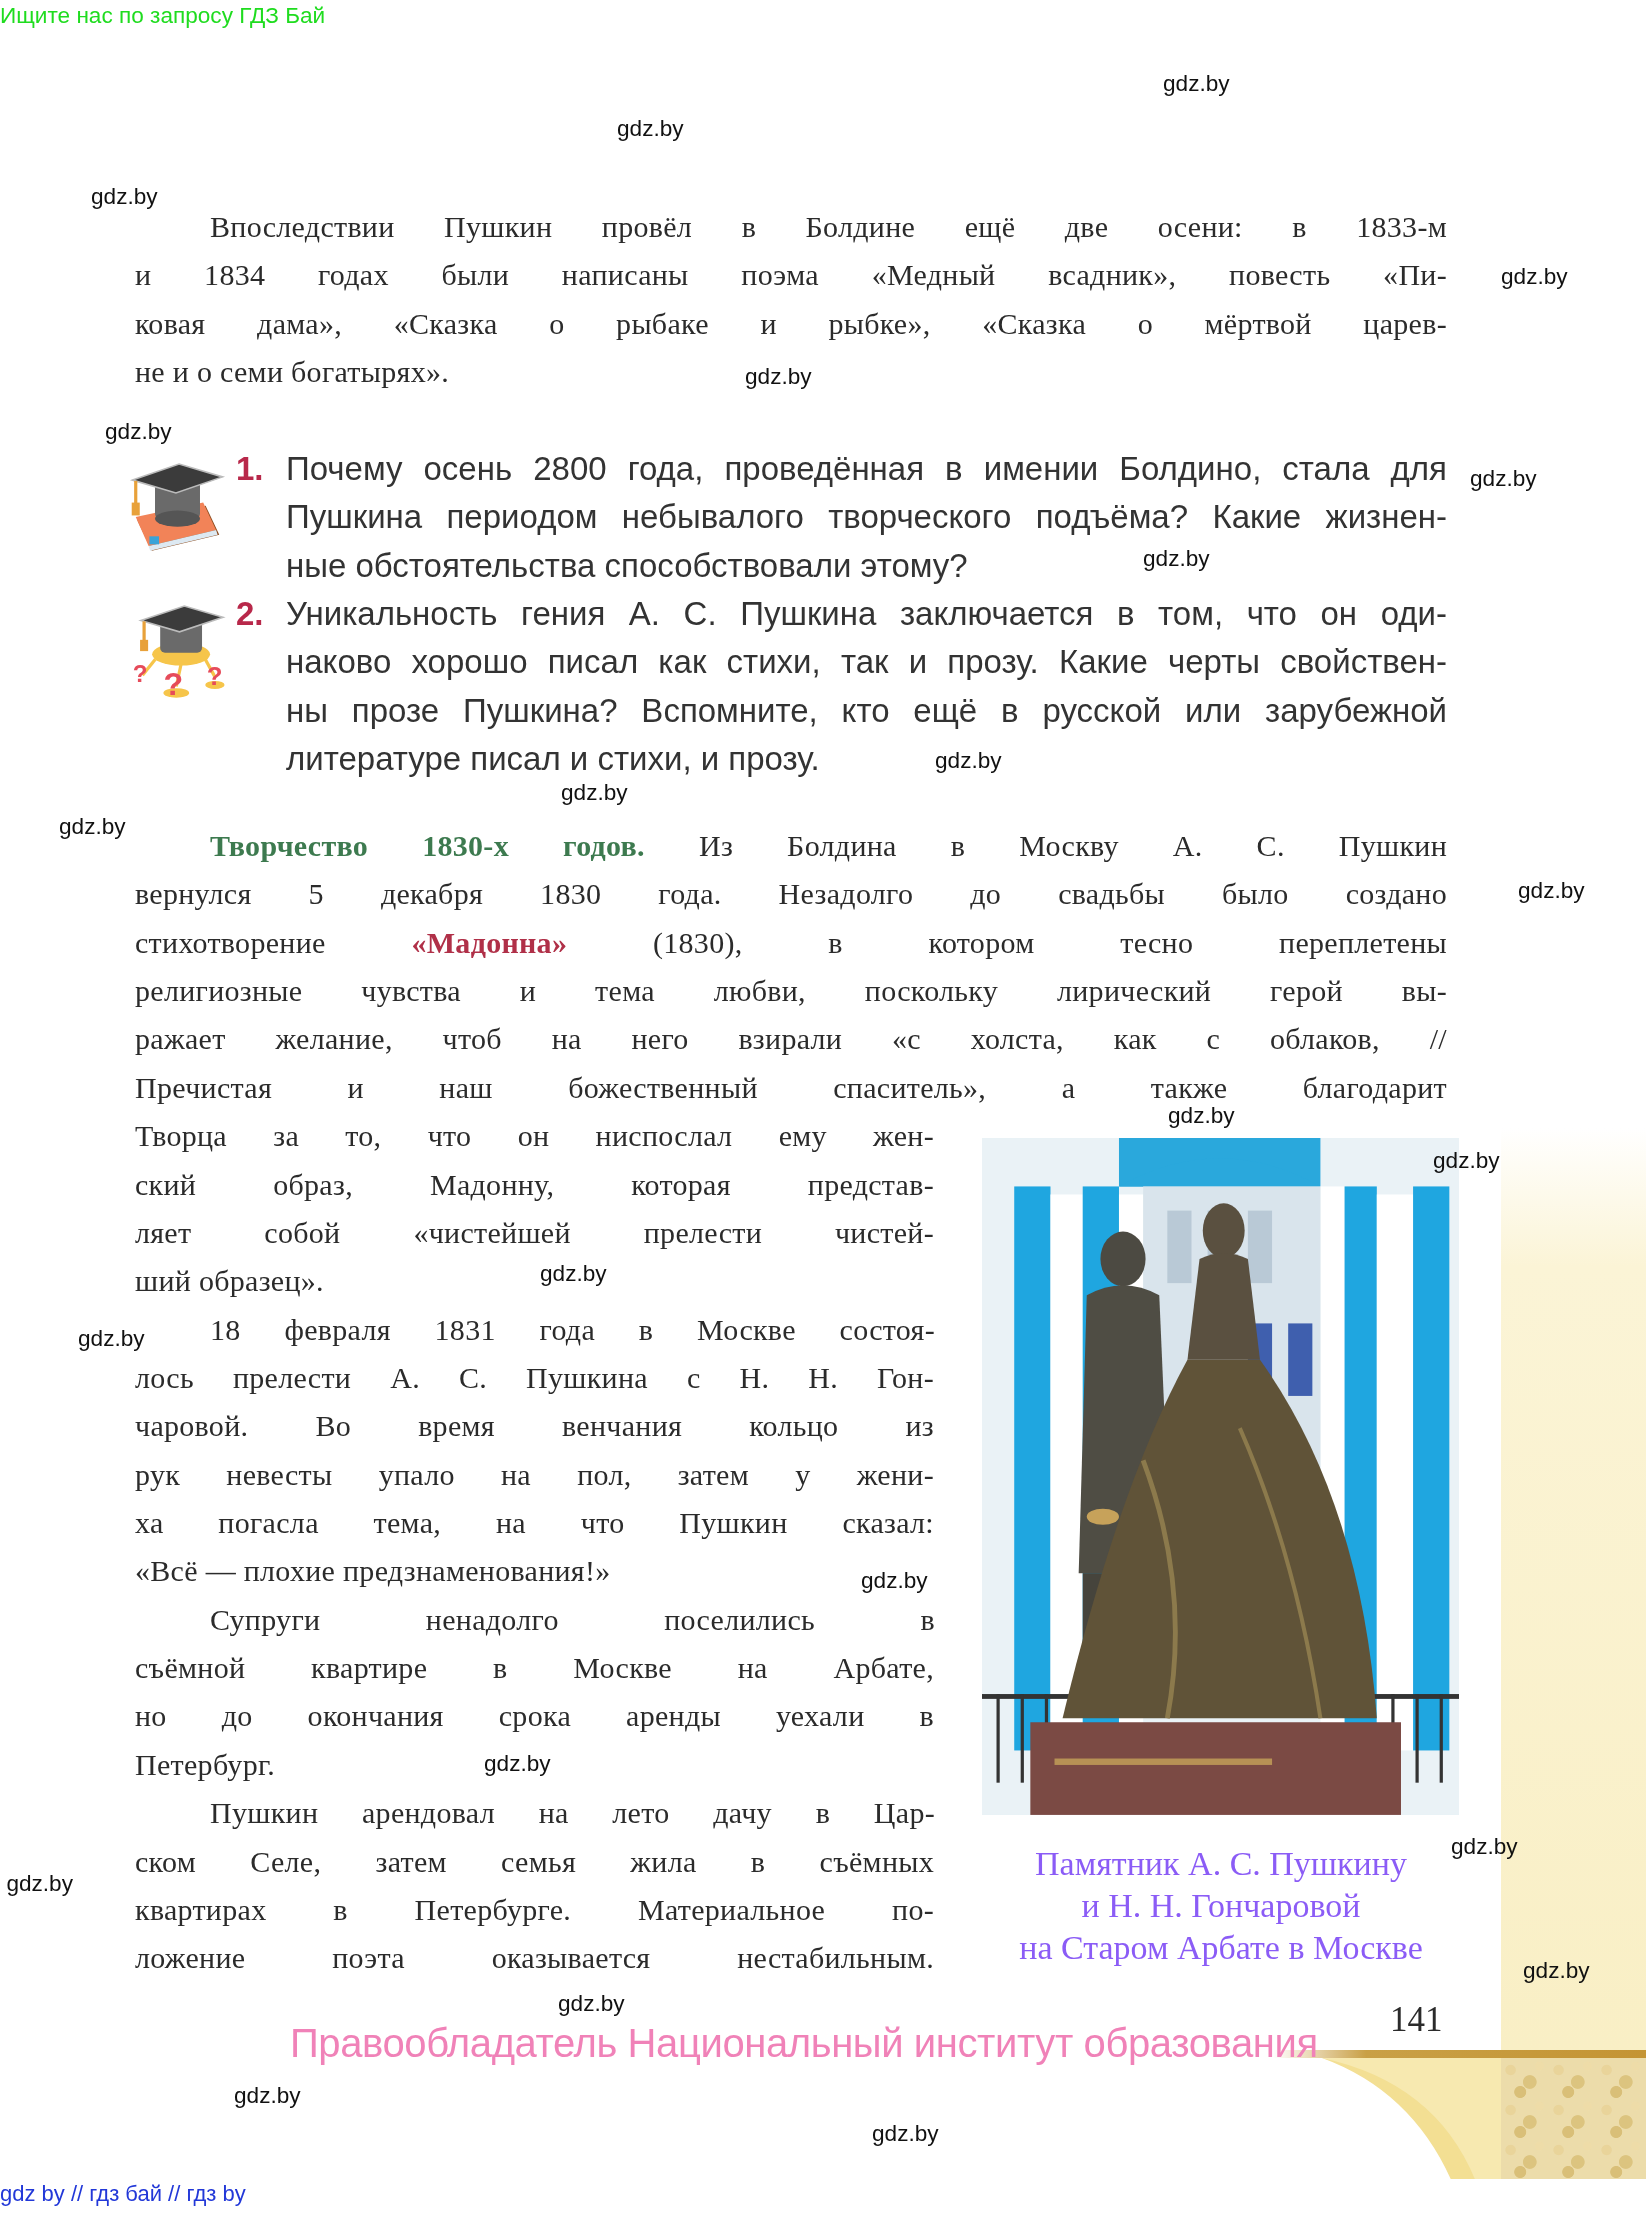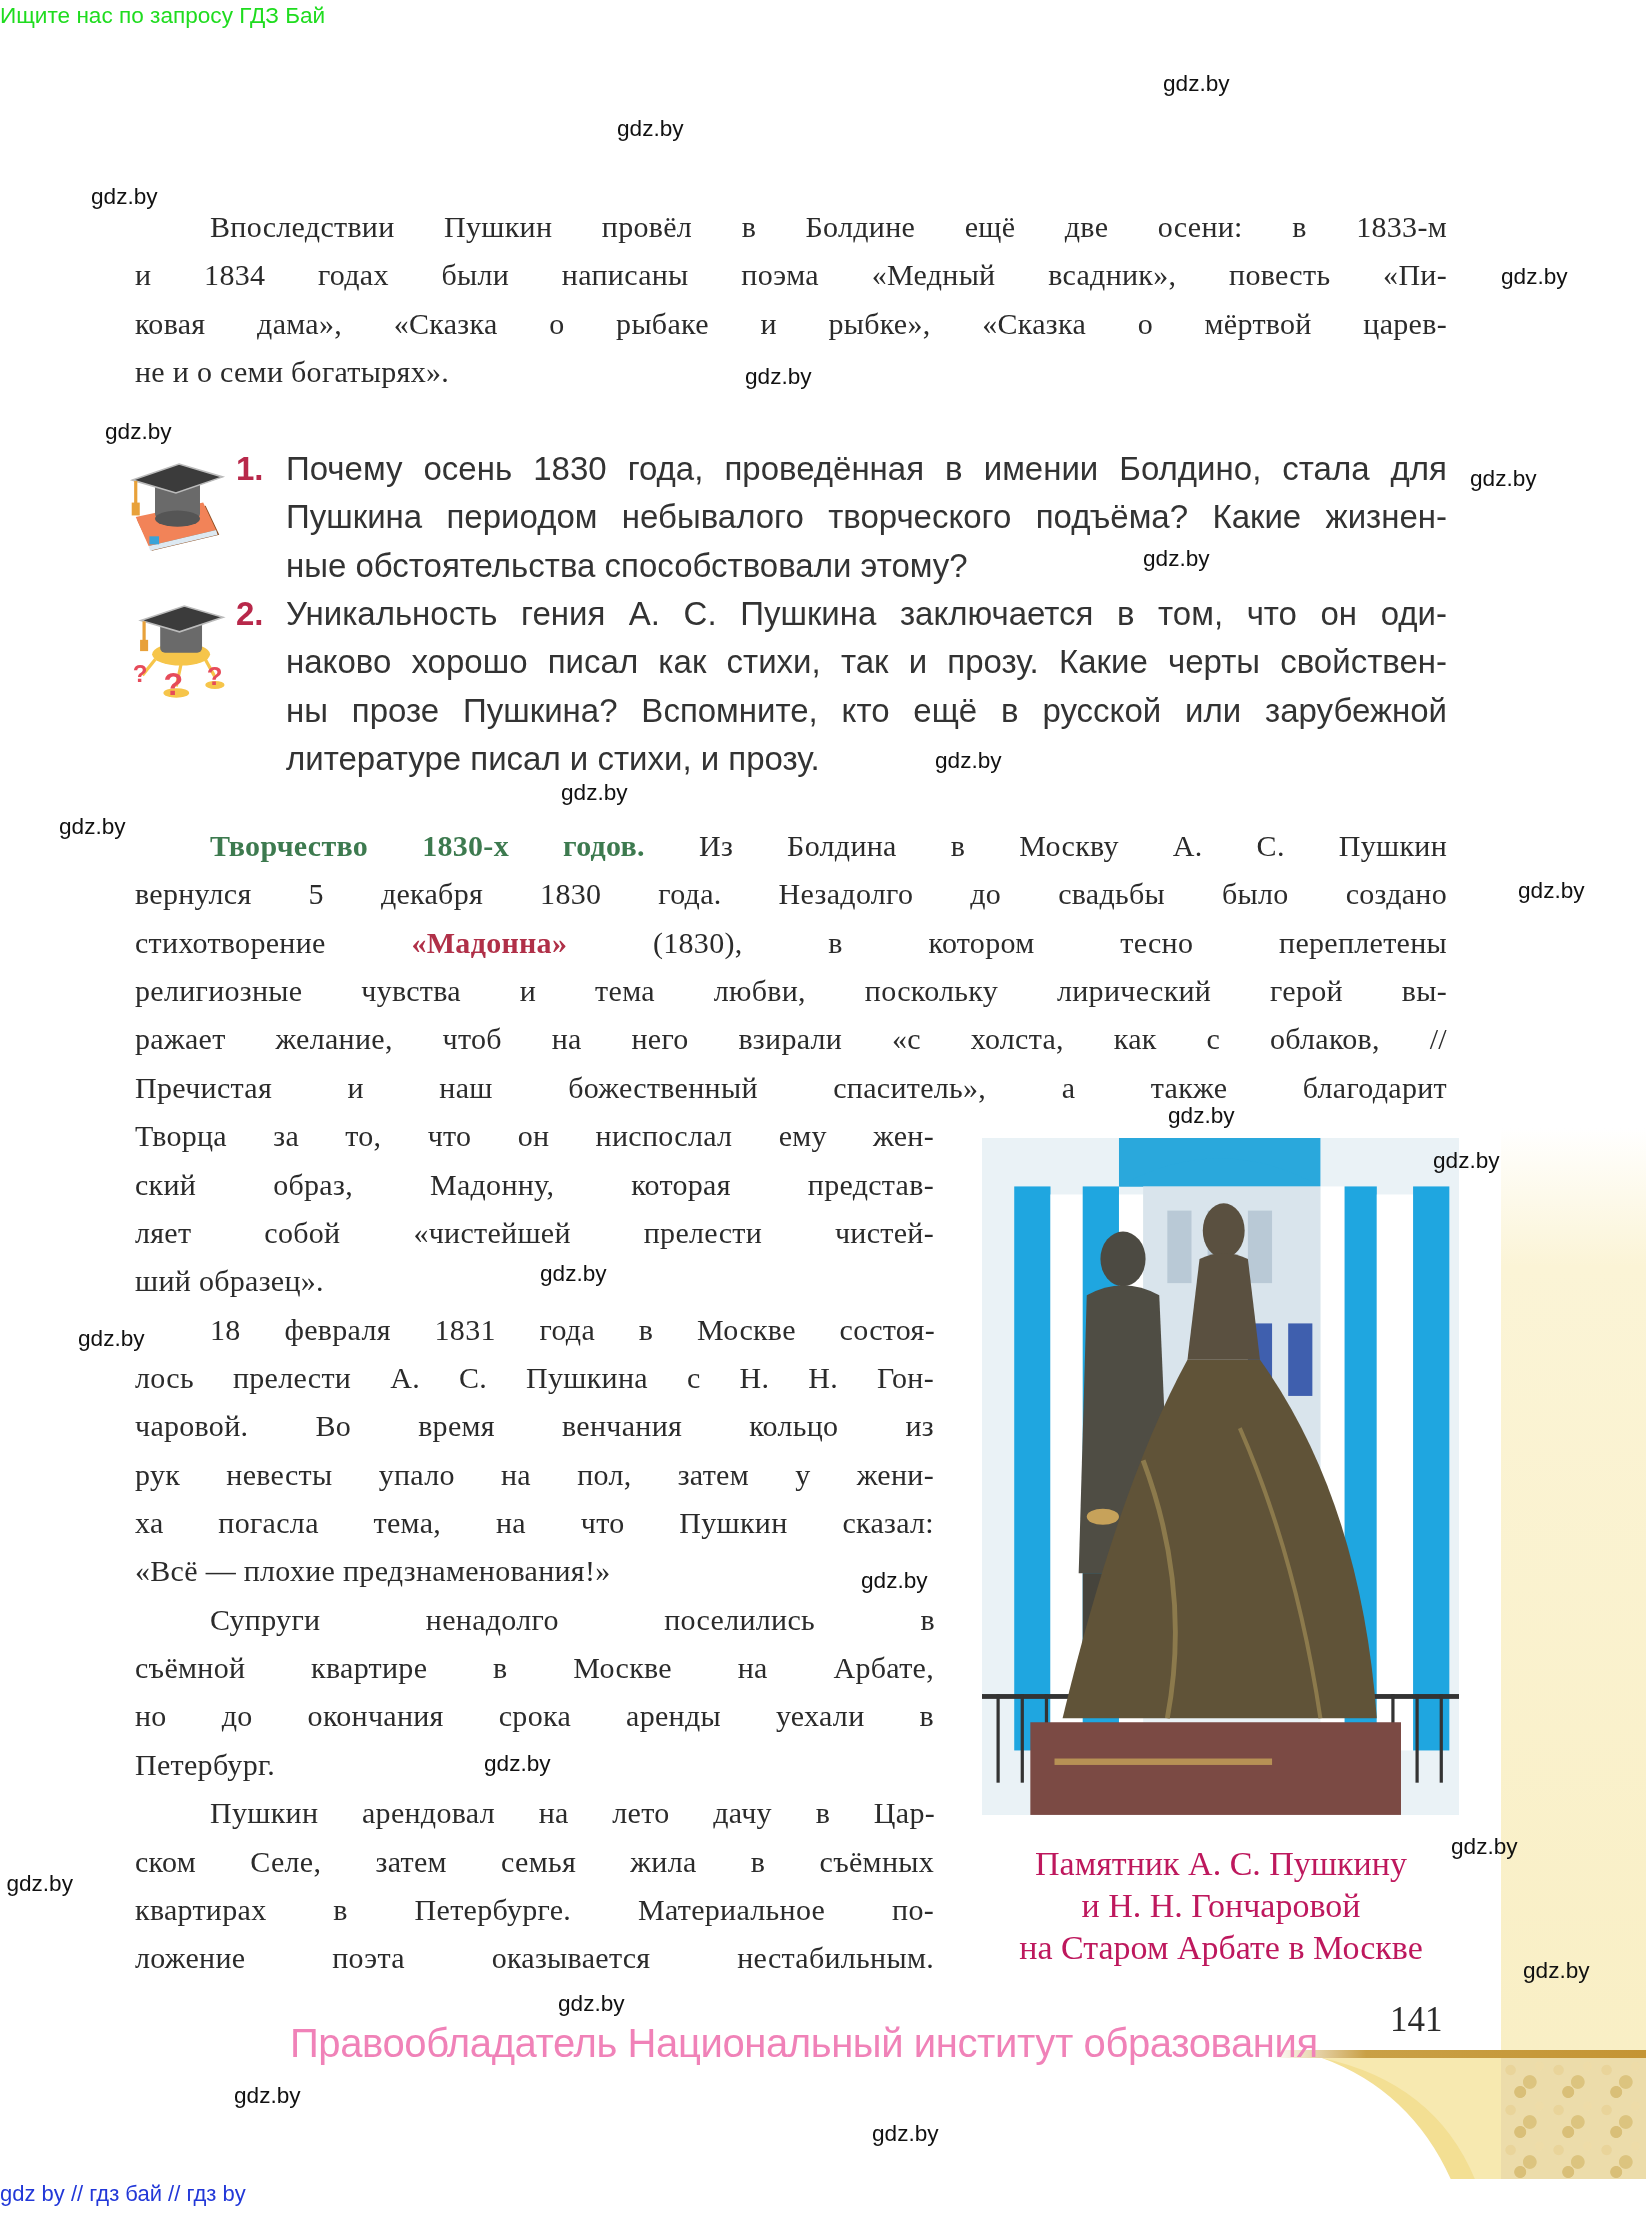--- a/index.html
+++ b/index.html
@@ -11,21 +11,21 @@
   .serif-line.indent { padding-left:75px; width:1237px; }
   .serif-line.last { text-align-last:left; }
   .serif-line.narrow { width:799px; }
   .serif-line.narrow.indent { width:725px; }
   .sans-line { position:absolute; left:286px; width:1161px; font-family:"Liberation Sans", sans-serif; font-size:33px; line-height:48px; height:48px; white-space:nowrap; color:#333; text-align:justify; text-align-last:justify; }
   .sans-line.last { text-align-last:left; }
   .qnum { position:absolute; left:236px; font-family:"Liberation Sans", sans-serif; font-weight:bold; font-size:33px; line-height:48px; color:#b8284a; }
   .green-head { color:#3d7a4f; font-weight:bold; }
   .madonna { color:#b03048; font-weight:bold; }
   .photo { position:absolute; left:982px; top:1138px; width:477px; height:677px; overflow:hidden; background:#e8f3fa; }
-  .caption { position:absolute; left:963px; width:516px; text-align:center; font-family:"Liberation Serif", serif; font-size:34px; line-height:42px; color:#be185d; }
+  .caption { position:absolute; left:963px; width:516px; text-align:center; font-family:"Liberation Serif", serif; font-size:34px; line-height:42px; color:#8b5cf6; }
   .pagenum { position:absolute; left:1390px; top:2000px; font-family:"Liberation Serif", serif; font-size:35px; color:#2b2b2b; }
   .pink { position:absolute; left:290px; top:2021px; font-family:"Liberation Sans", sans-serif; font-size:40px; color:#f082b8; white-space:nowrap; letter-spacing:-0.4px; }
   .footer { position:absolute; left:0; width:1647px; top:2181px; font-family:"Liberation Sans", sans-serif; font-size:22px; color:#2238d8; }
   .yellow-band { position:absolute; left:1501px; top:1128px; width:145px; height:923px; background:linear-gradient(to bottom, rgba(250,240,200,0) 0%, #fbf4d6 15%, #f9efc5 100%); }
   .gold-rule { position:absolute; left:1273px; top:2050px; width:373px; height:8px; background:linear-gradient(to right, rgba(201,160,70,0) 0%, #c9a046 25%, #c49434 100%); }
   .texture { position:absolute; left:1501px; top:2058px; width:145px; height:121px; background:
       radial-gradient(circle at 20% 30%, #e9d49a 0 4.8px, transparent 5.6px),
       radial-gradient(circle at 60% 60%, #dcc47f 0 6.4px, transparent 7.3px),
       radial-gradient(circle at 80% 20%, #eedca8 0 4px, transparent 4.8px),
       radial-gradient(circle at 40% 85%, #d9bf78 0 5.6px, transparent 6.4px),
@@ -58,21 +58,21 @@
     <polygon points="8,76 92,58 108,92 24,112" fill="#f28358"></polygon>
     <polygon points="24,112 108,92 110,98 26,118" fill="#dde9f2"></polygon>
     <rect x="25" y="100" width="12" height="10" fill="#3aa3d8"></rect>
     <rect x="32" y="30" width="56" height="48" rx="6" fill="#6a6a6a"></rect>
     <ellipse cx="60" cy="78" rx="28" ry="10" fill="#555"></ellipse>
     <polygon points="4,30 62,10 116,26 58,46" fill="#3b3b3b" stroke="#bbb" stroke-width="2"></polygon>
     <line x1="8" y1="31" x2="8" y2="60" stroke="#e8a13a" stroke-width="4"></line>
     <rect x="3" y="58" width="10" height="16" fill="#e8a13a"></rect>
   </svg>
   <div class="qnum" style="top:445px">1.</div>
-  <div class="sans-line" style="top:445px">Почему осень 1830 года, проведённая в имении Болдино, стала для</div>
+  <div class="sans-line" style="top:445px">Почему осень 2800 года, проведённая в имении Болдино, стала для</div>
   <div class="sans-line" style="top:493px">Пушкина периодом небывалого творческого подъёма? Какие жизнен-</div>
   <div class="sans-line last" style="top:542px">ные обстоятельства способствовали этому?</div>
 </div>
 
 <div>
   <svg class="abs" style="left:131px;top:598px;width:97px;height:103px" viewBox="0 0 120 128">
     <ellipse cx="62" cy="70" rx="36" ry="14" fill="#f6c54a"></ellipse>
     <line x1="30" y1="76" x2="14" y2="96" stroke="#f6c54a" stroke-width="4"></line>
     <line x1="62" y1="82" x2="56" y2="110" stroke="#f6c54a" stroke-width="4"></line>
     <line x1="92" y1="76" x2="104" y2="98" stroke="#f6c54a" stroke-width="4"></line>

